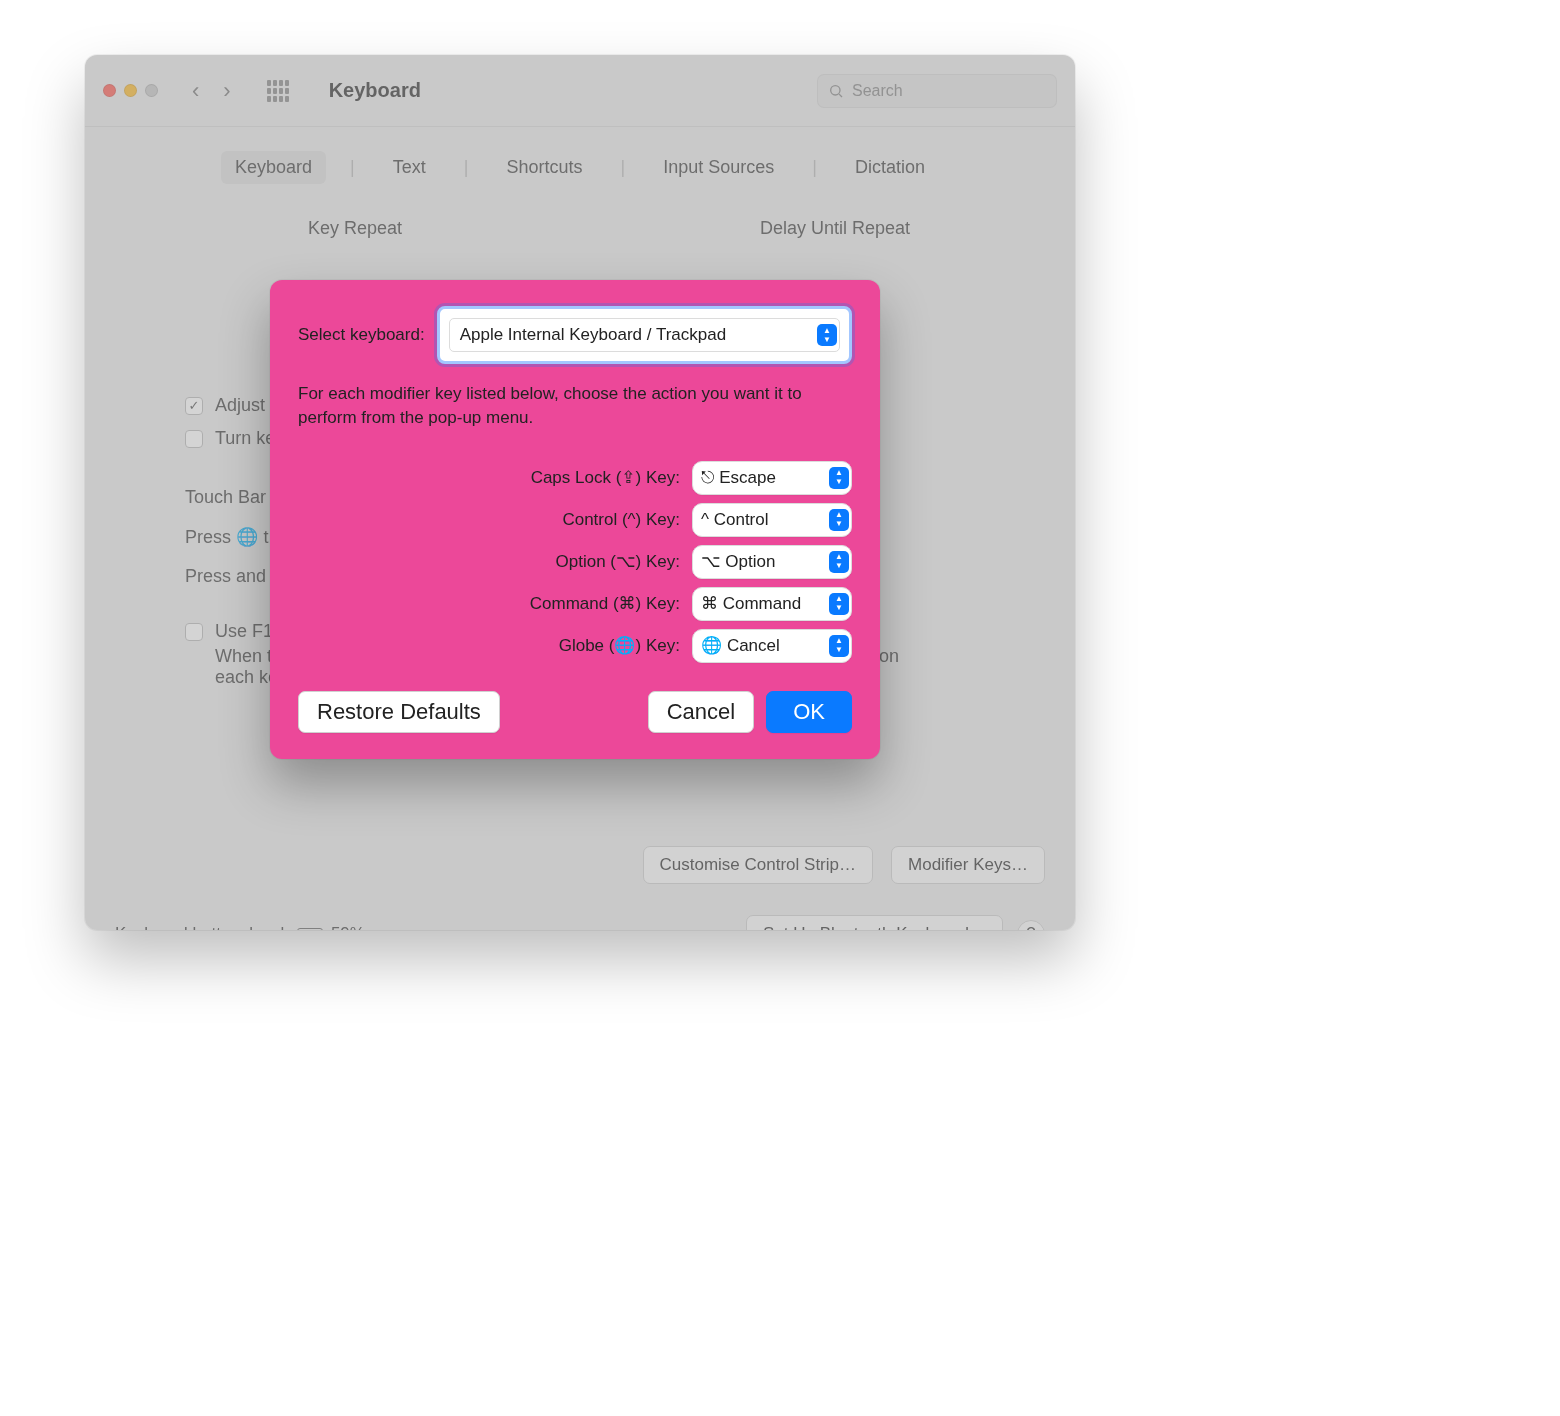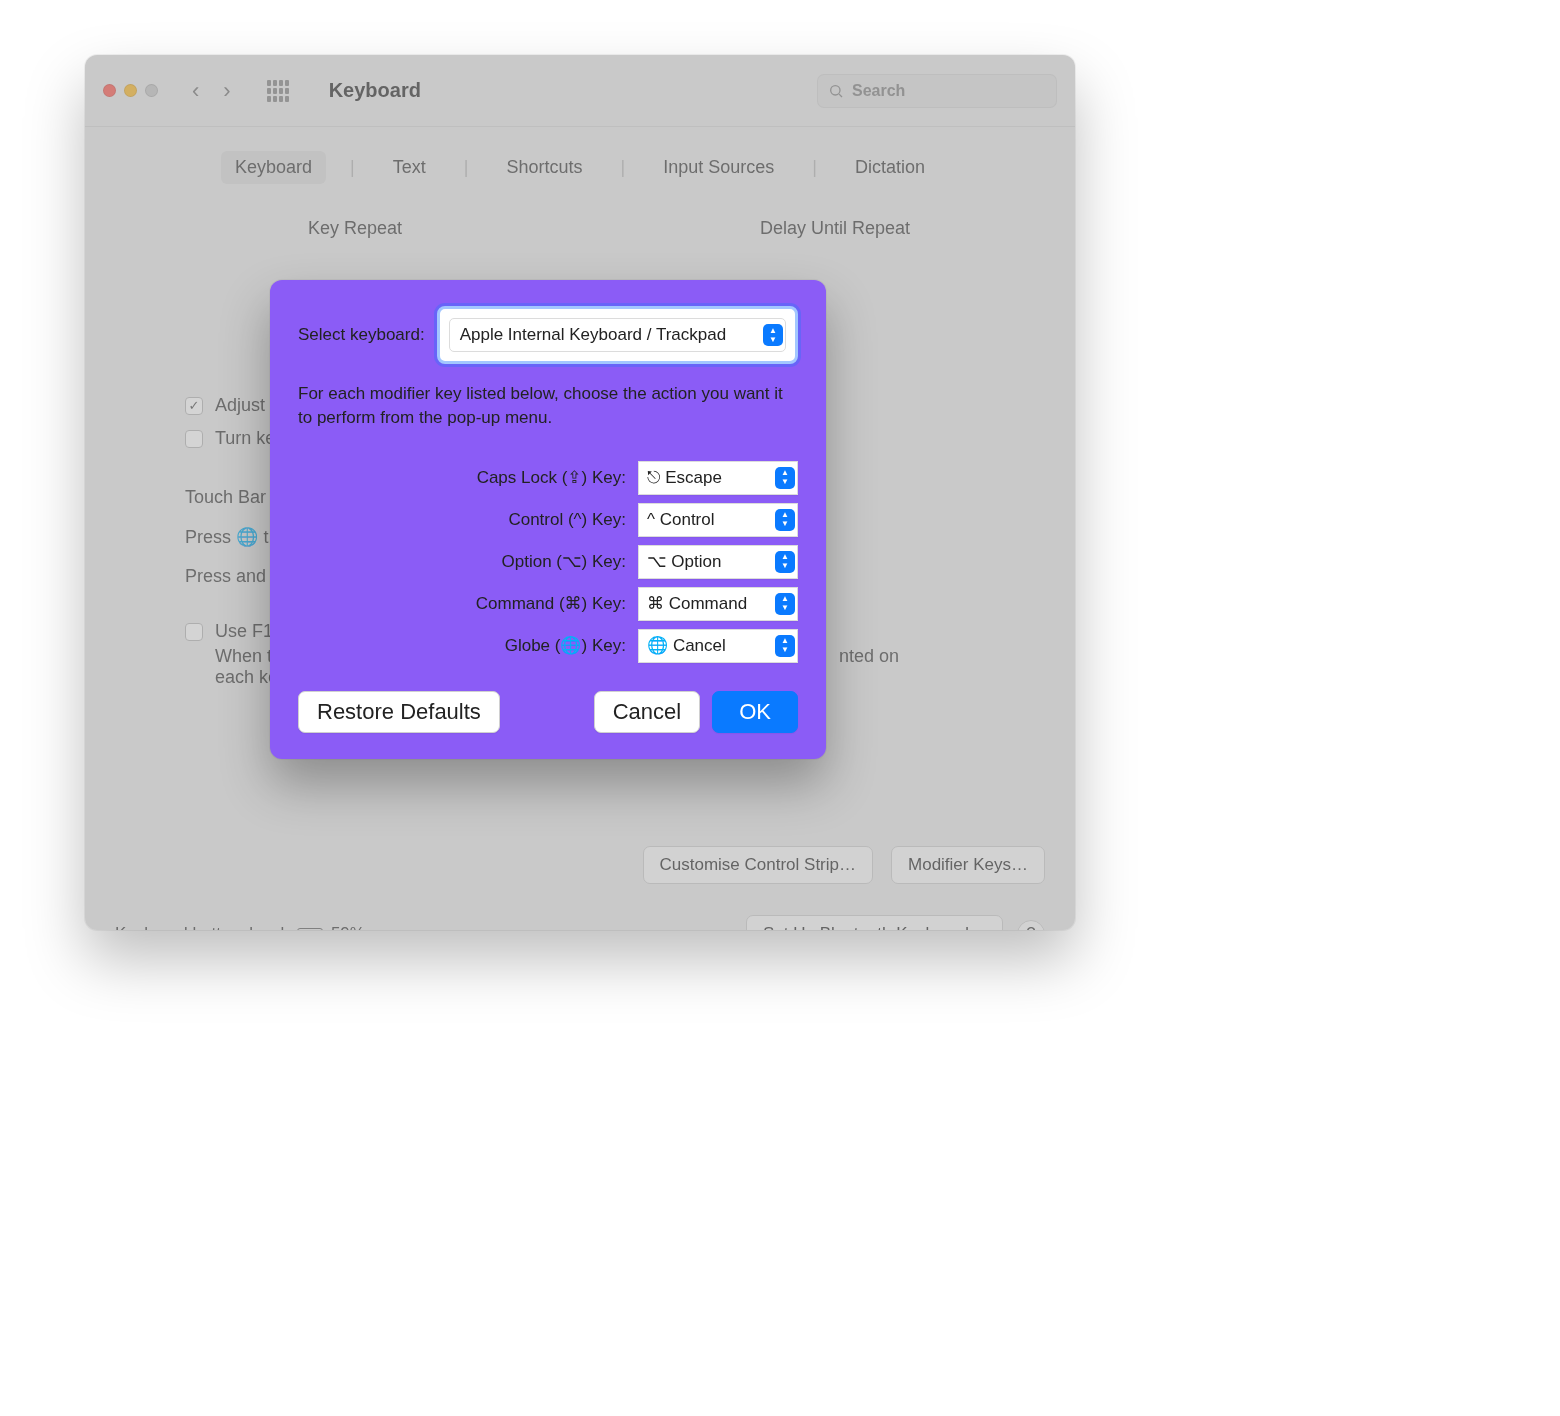--- a/index.html
+++ b/index.html
@@ -48,21 +48,20 @@
   .nav-arrows span { font-size: 22px; }
   .apps-grid {
     width: 22px; height:22px; display:grid; grid-template-columns:repeat(4,1fr); grid-template-rows:repeat(3,1fr); gap:2px; margin-left:20px;
   }
   .apps-grid div { background:#8a8a8a; border-radius:1px;}
   .win-title { font-size: 20px; font-weight:600; color:#333; margin-left:24px;}
   .search-box {
     margin-left:auto; background:#e3e3e3; border-radius:7px;
     height:34px; width:240px; display:flex; align-items:center; padding:0 10px; color:#888; gap:8px;
     border:1px solid rgba(0,0,0,0.05);
-    font-weight:bold;
   }
   .search-box svg { width:16px; height:16px; stroke:#888;}
   .search-box span { font-size:16px; }
   .tabs-row {
     display:flex; justify-content:center; align-items:center; gap:24px;
     padding-top: 24px; color:#444; font-size:18px;
   }
   .tab { padding:6px 14px; border-radius:6px; }
   .tab.active { background:#dedede; }
   .tab-sep { color:#bbb; }
@@ -102,22 +101,22 @@
   .help-btn {
     width:28px; height:28px; border-radius:50%; background:#fcfcfc; border:1px solid #d0d0d0;
     display:flex; align-items:center; justify-content:center; font-size:17px; color:#444;
   }
 
   
   .sheet {
     position:absolute;
     left: 270px;
     top: 280px;
-    width: 556px;
-    background:#8b5cf6;
+    width: 610px;
+    background:#ec4899;
     border-radius:12px;
     box-shadow: 0 25px 50px rgba(0,0,0,0.3), 0 0 0 1px rgba(0,0,0,0.04);
     z-index: 10;
     padding: 26px 28px;
     font-size:17px;
     color:#222;
   }
   .sheet-row { display:flex; align-items:center; gap:12px; }
   .select-lbl { font-size:17px;}
   .popup {
@@ -137,21 +136,21 @@
     color:#fff; font-size:8px; line-height:8px;
     gap:1px;
   }
   .desc { margin:18px 0 31px 0; line-height:1.4; }
   .mod-row {
     display:flex; align-items:center; margin:8px 0; gap:10px;
   }
   .mod-label { text-align:right; flex:1; padding-right:2px;}
   .mod-select {
     width:160px;
-    border:1px solid #dcdcdc; border-radius:0; padding:5px 2px 5px 8px;
+    border:1px solid #dcdcdc; border-radius:10px; padding:5px 2px 5px 8px;
     display:flex; align-items:center; justify-content:space-between;
     box-shadow: 0 1px 1px rgba(0,0,0,0.04);
     background:#fff;
   }
   .sheet-footer {
     display:flex; align-items:center; margin-top:28px;
   }
   .sheet-footer .right { margin-left:auto; display:flex; gap:12px; }
   .pill-btn {
     background:#fff; border:1px solid #d0d0d0; border-radius:7px;

